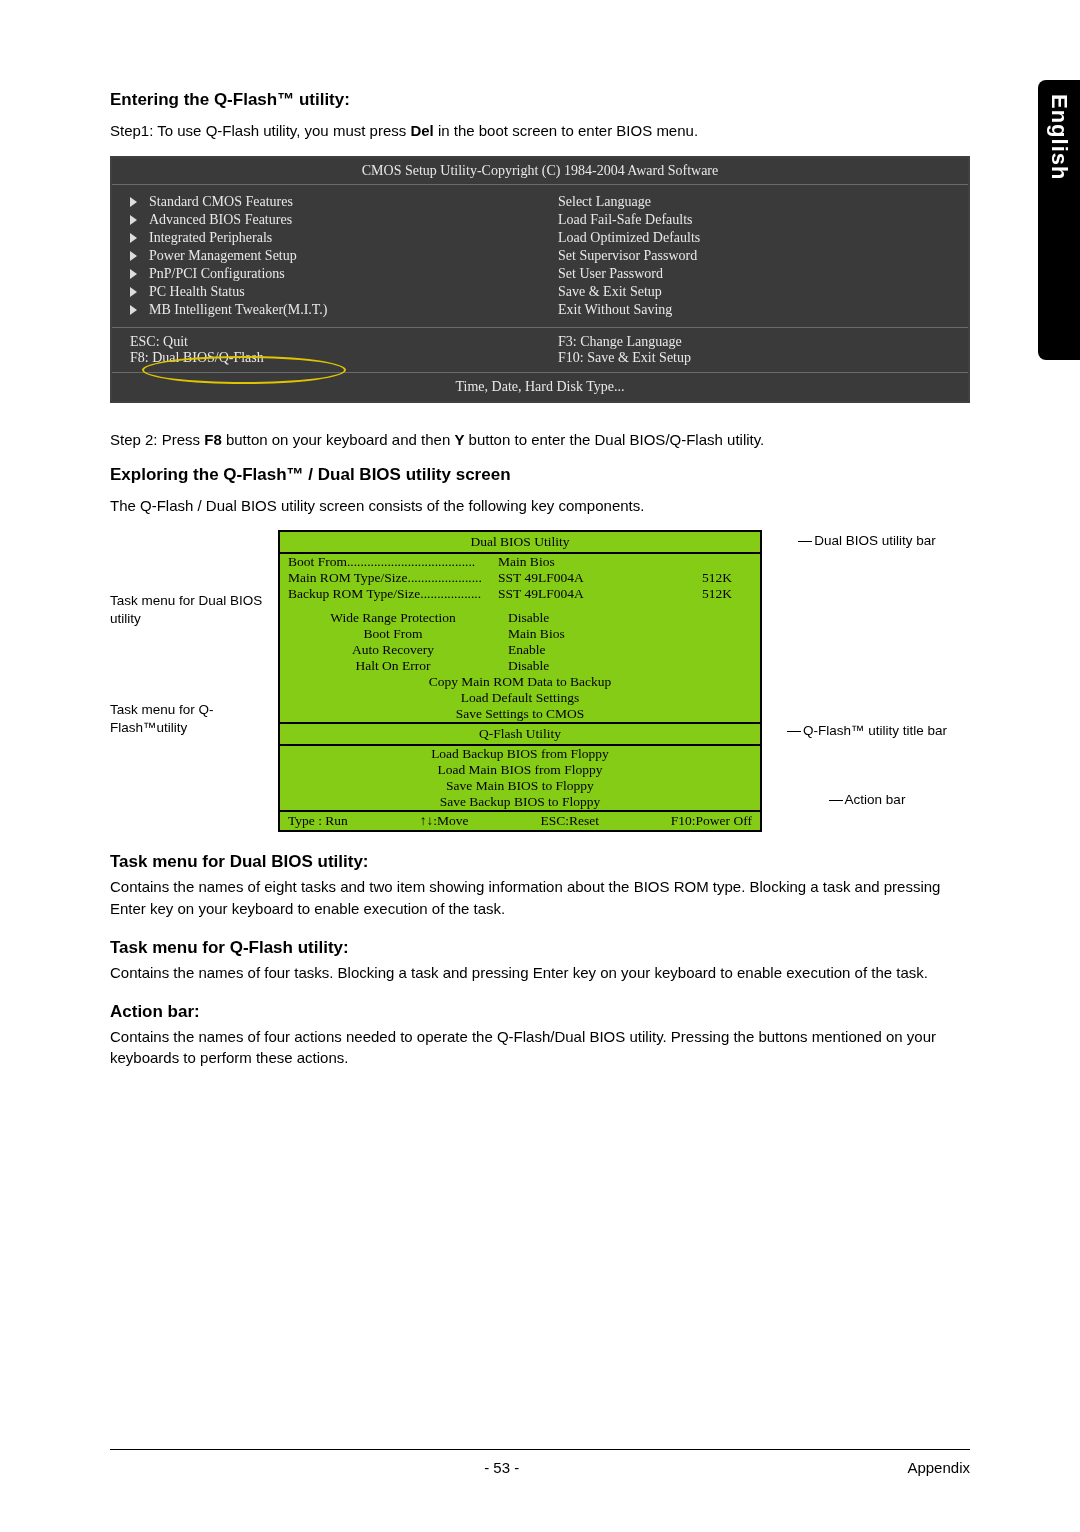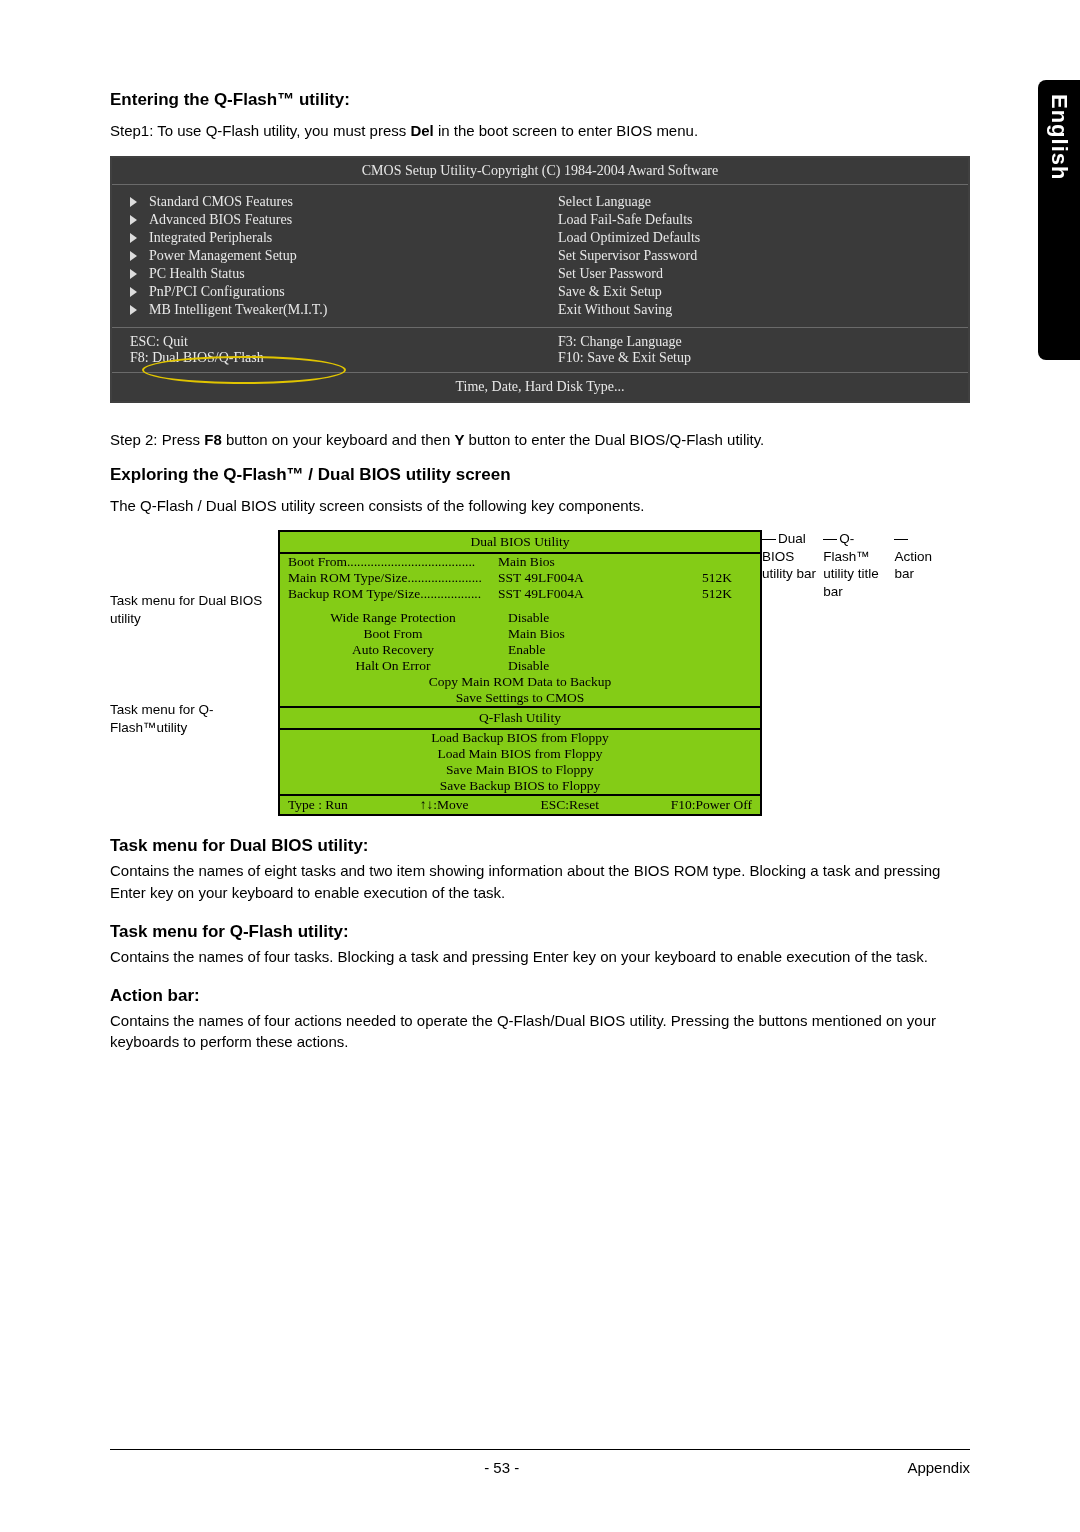--- a/index.html
+++ b/index.html
@@ -155,22 +155,24 @@
 .dc-setrow .sv { flex:1; text-align:left;}
 .dc-center { text-align: center; padding: 0 8px; }
 .dc-action {
   display: flex;
   padding: 1px 8px;
   justify-content: space-between;
 }
 .diag-right {
   width: 170px;
   font-size: 13.5px;
-  display: flex;
-  flex-direction: row;
+  padding-left: 20px;
+  display: flex;
+  flex-direction: column;
+  text-align: center;
 }
 .diag-right .rlbl {
   line-height: 1.3;
   margin-bottom: 2px;
 }
 .conn-line {
   display:inline-block;
   width: 14px;
   border-top: 1px solid #000;
   vertical-align: middle;
@@ -224,25 +226,25 @@
           <div class="row">
               <span class="tri"></span>
               <span>Integrated Peripherals</span>
             </div>
           <div class="row">
               <span class="tri"></span>
               <span>Power Management Setup</span>
             </div>
           <div class="row">
               <span class="tri"></span>
+              <span>PnP/PCI Configurations</span>
+            </div>
+          <div class="row">
+              <span class="tri"></span>
               <span>PC Health Status</span>
-            </div>
-          <div class="row">
-              <span class="tri"></span>
-              <span>PnP/PCI Configurations</span>
             </div>
           <div class="row">
               <span class="tri"></span>
               <span>MB Intelligent Tweaker(M.I.T.)</span>
             </div>
         </div>
         <div class="bios-col">
           <div class="row">
               <span>Select Language</span>
             </div>
@@ -329,20 +331,21 @@
         </div>
       <div class="dc-setrow">
           <span class="sl">Auto Recovery</span>
           <span class="sv">Enable</span>
         </div>
       <div class="dc-setrow">
           <span class="sl">Halt On Error</span>
           <span class="sv">Disable</span>
         </div>
       <div class="dc-center">Copy Main ROM Data to Backup</div>
+      <div class="dc-center">Load Default Settings</div>
       <div class="dc-center">Save Settings to CMOS</div>
       <div class="dc-hr"></div>
       <div class="dc-title">Q-Flash Utility</div>
       <div class="dc-hr"></div>
       <div class="dc-center">Load Backup BIOS from Floppy</div>
       <div class="dc-center">Load Main BIOS from Floppy</div>
       <div class="dc-center">Save Main BIOS to Floppy</div>
       <div class="dc-center">Save Backup BIOS to Floppy</div>
       <div class="dc-hr"></div>
       <div class="dc-action">

